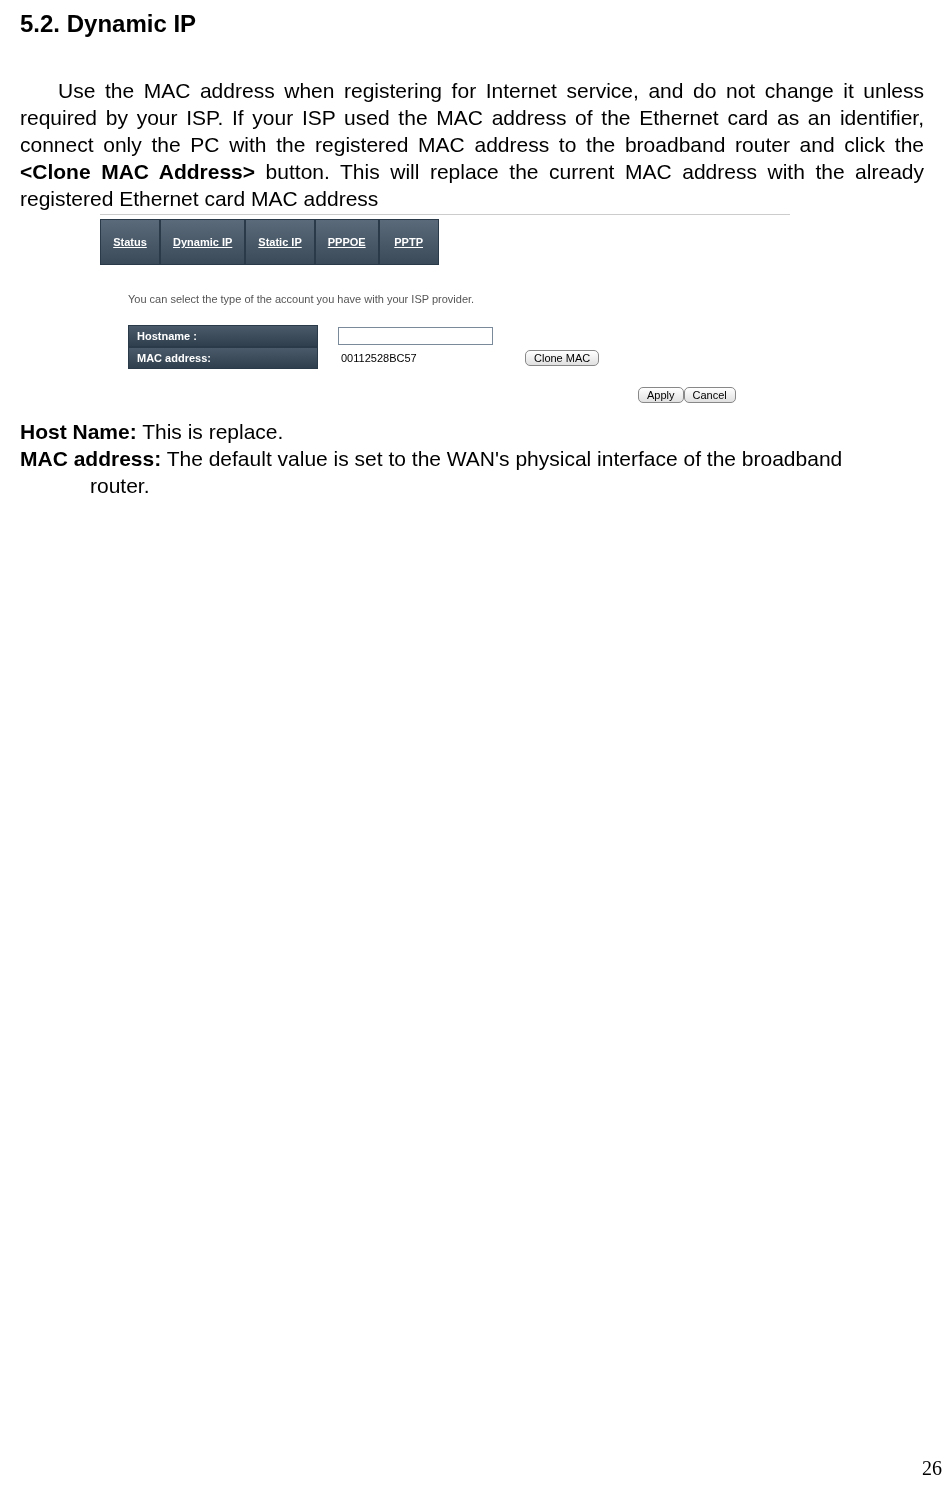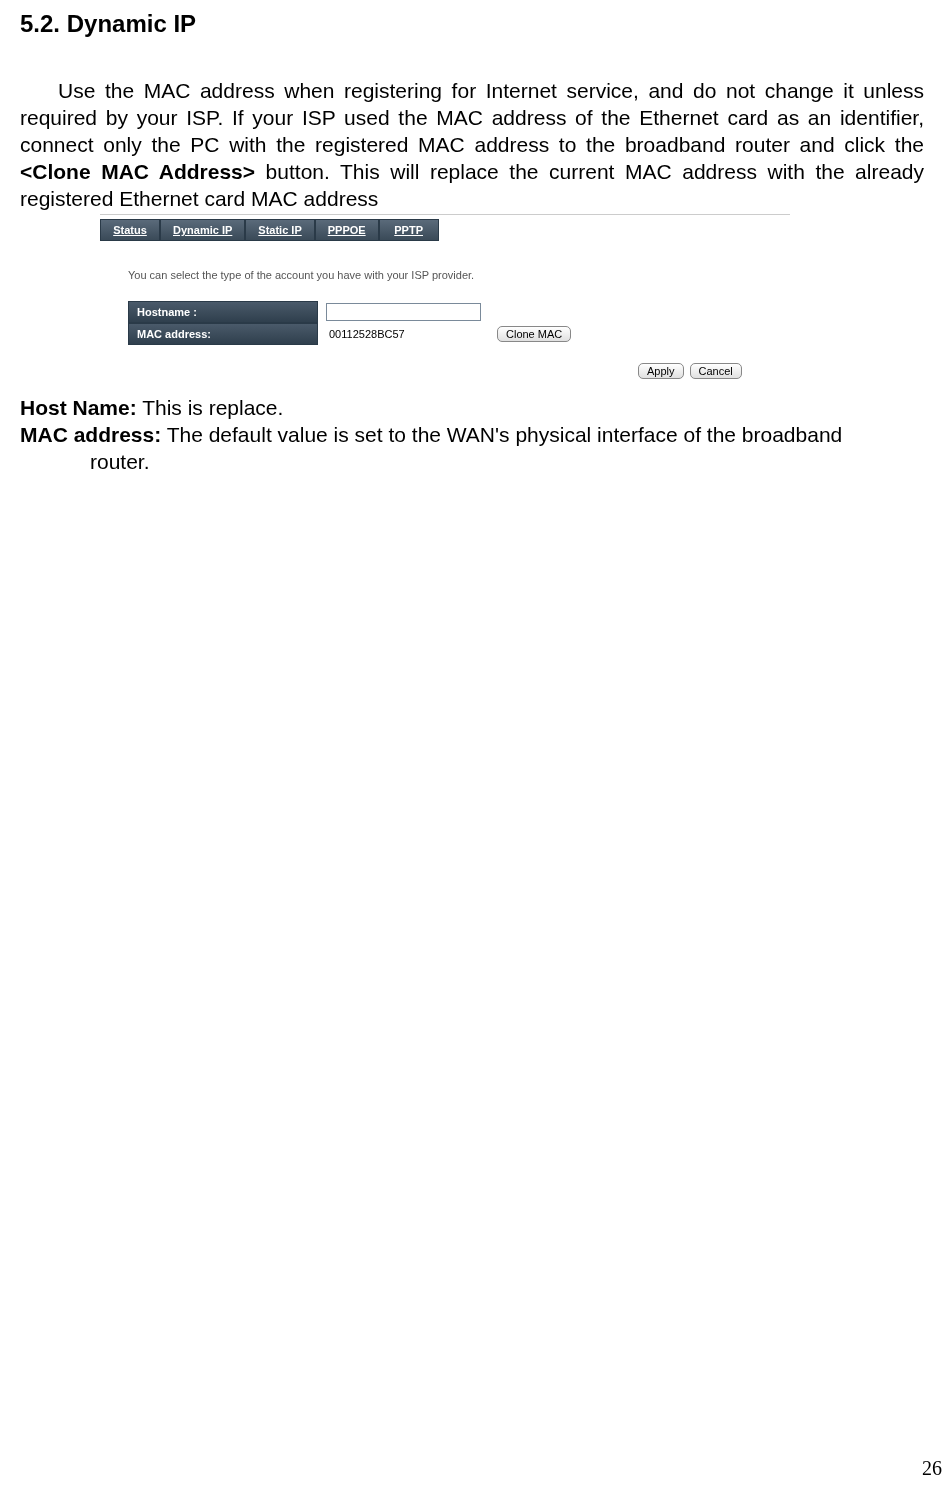--- a/index.html
+++ b/index.html
@@ -43,21 +43,21 @@
     color: #333;
   }
   .tabs {
     display: flex;
     background: #ffffff;
     padding-top: 4px;
   }
   .tab {
     background: linear-gradient(#5a6a7a, #3a4a58);
     color: #ffffff;
-    padding: 4px 12px;
+    padding: 16px 12px;
     font-size: 11px;
     font-weight: bold;
     border: 1px solid #2a3a48;
     text-decoration: underline;
     cursor: pointer;
     min-width: 60px;
     text-align: center;
     box-sizing: border-box;
   }
   .tab.active {
@@ -82,24 +82,24 @@
     color: #ffffff;
     font-weight: bold;
     font-size: 11px;
     padding: 4px 8px;
     border: 1px solid #2a3a48;
     box-sizing: border-box;
     display: flex;
     align-items: center;
   }
   .form-field {
-    padding-left: 8px;
+    padding-left: 20px;
     display: flex;
     align-items: center;
-    gap: 10px;
+    gap: 26px;
   }
   .text-input {
     width: 155px;
     height: 18px;
     border: 1px solid #7a8a9a;
     font-size: 11px;
     padding: 1px 3px;
     box-sizing: border-box;
     background: #fff;
   }
@@ -115,21 +115,20 @@
     border-radius: 5px;
     font-size: 11px;
     padding: 1px 8px;
     cursor: pointer;
     color: #000;
   }
   .action-row {
     display: flex;
     justify-content: flex-start;
     padding-left: 510px;
-    gap: 6px;
     margin-top: 18px;
   }
   .def-block {
     margin: 0;
   }
   .def-indent {
     padding-left: 70px;
     text-indent: 0;
   }
   .page-num {

